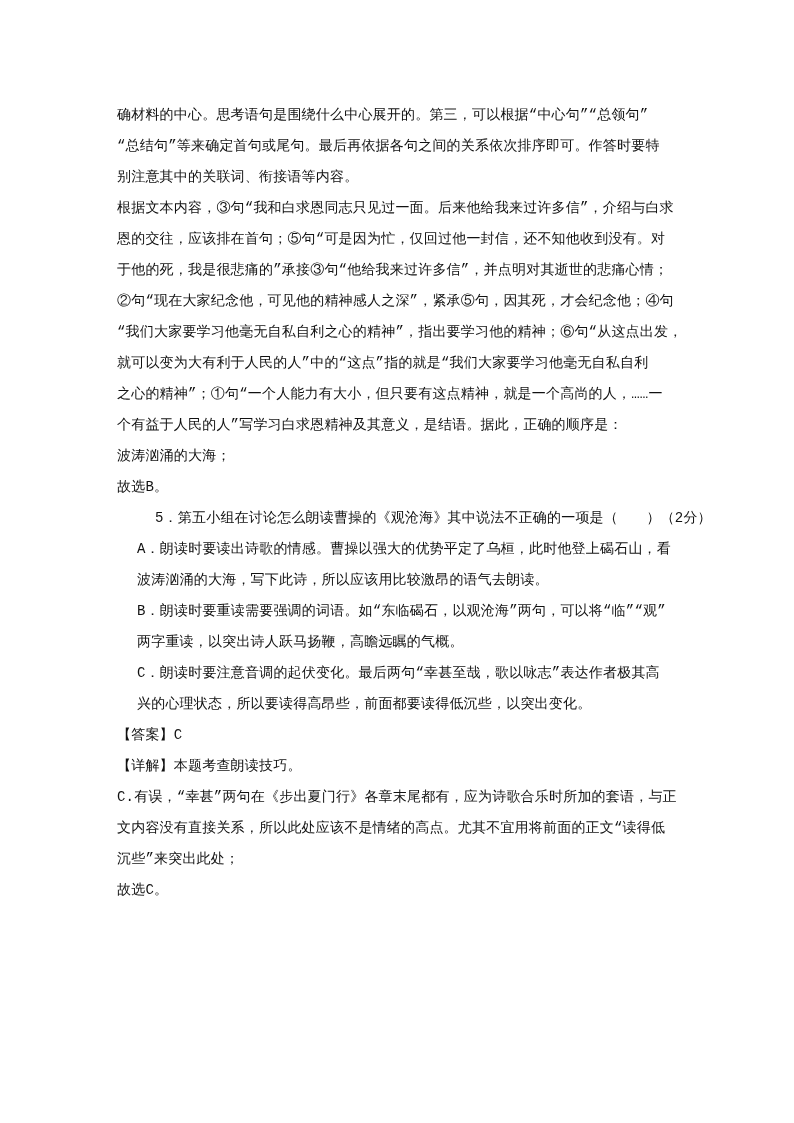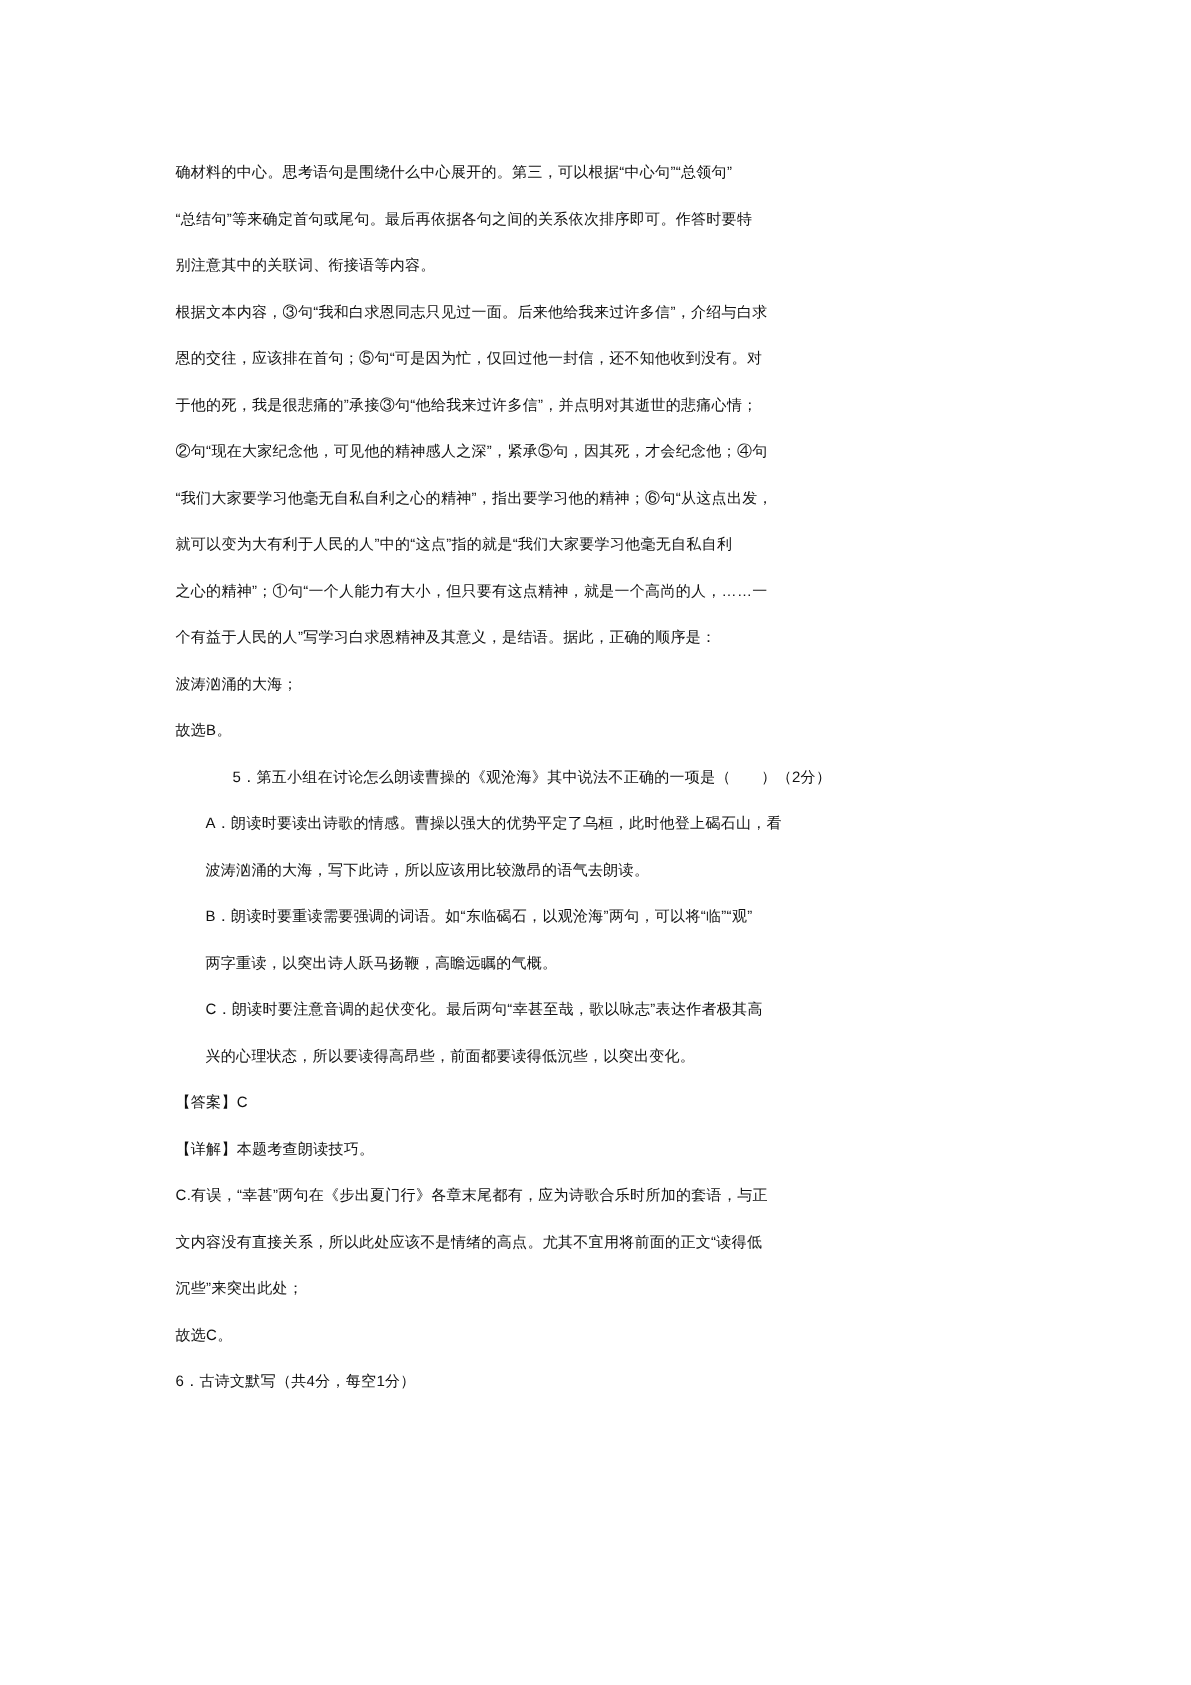--- a/index.html
+++ b/index.html
@@ -1,20 +1,20 @@
 <!DOCTYPE html>
 <html><head>
   <meta charset="utf-8">
   <style>
     html, body { margin: 0; padding: 0; background: #ffffff; }
     body { width: 794px; height: 1123px; position: relative; overflow: hidden; }
     .page {
       position: absolute; left: 117px; top: 100px; width: 570px;
-      font-family: Liberation Sans, sans-serif;
-      font-size: 10px; color: #111111;
+      font-family: Liberation Mono, monospace;
+      font-size: 14px; color: #111111;
     }
     .line { height: 31px; line-height: 31px; white-space: nowrap; letter-spacing: 0.2px; }
     .indent { padding-left: 20px; }
     .qline { letter-spacing: 0.2px; margin-left: 38px; }
   </style>
 </head>
 <body>
 
 <div class="page">
   <div>
@@ -49,15 +49,14 @@
     </div>
     <div class="line">【答案】C</div>
     <div class="line">【详解】本题考查朗读技巧。</div>
     <div class="line">C.有误，“幸甚”两句在《步出夏门行》各章末尾都有，应为诗歌合乐时所加的套语，与正</div>
     <div class="line">文内容没有直接关系，所以此处应该不是情绪的高点。尤其不宜用将前面的正文“读得低</div>
     <div class="line">沉些”来突出此处；</div>
     <div class="line">故选C。</div>
   </div>
 
   <div>
-    <div class="line">6．古诗文默写（共4分，每空1分）</div>
   </div>
 </div>
 
 </body></html>

